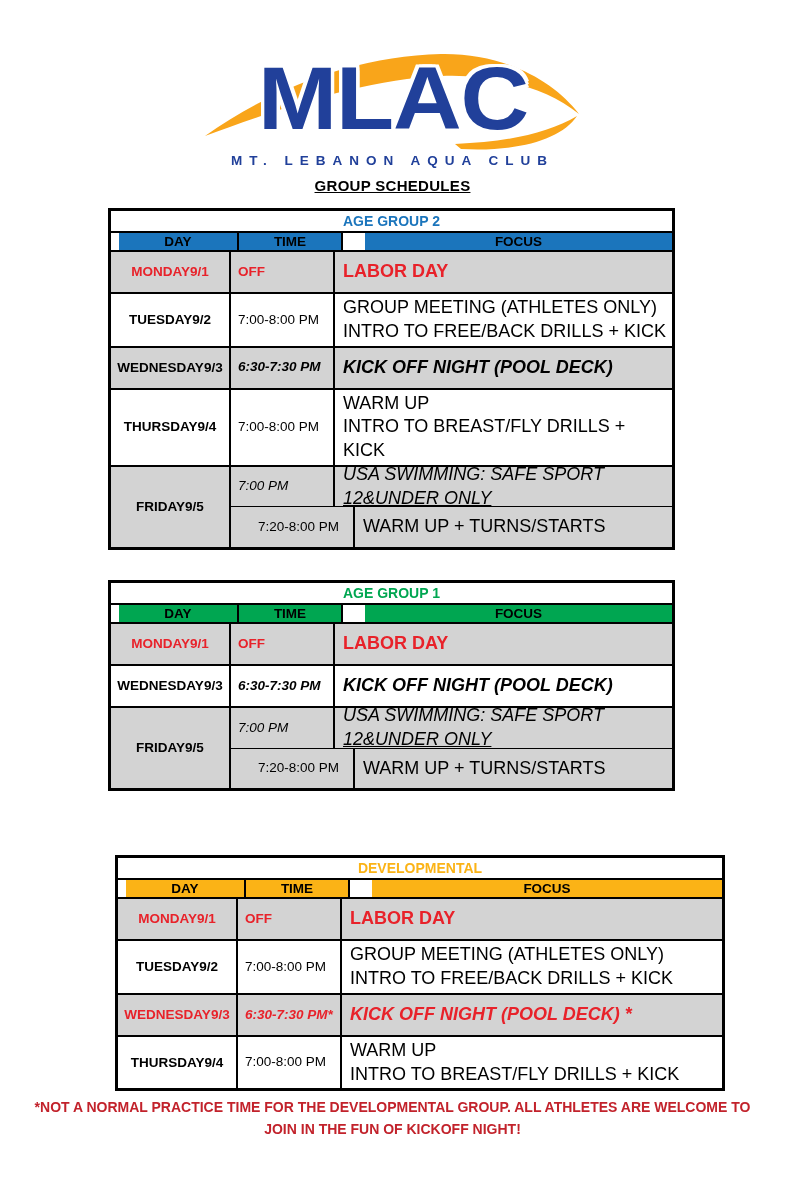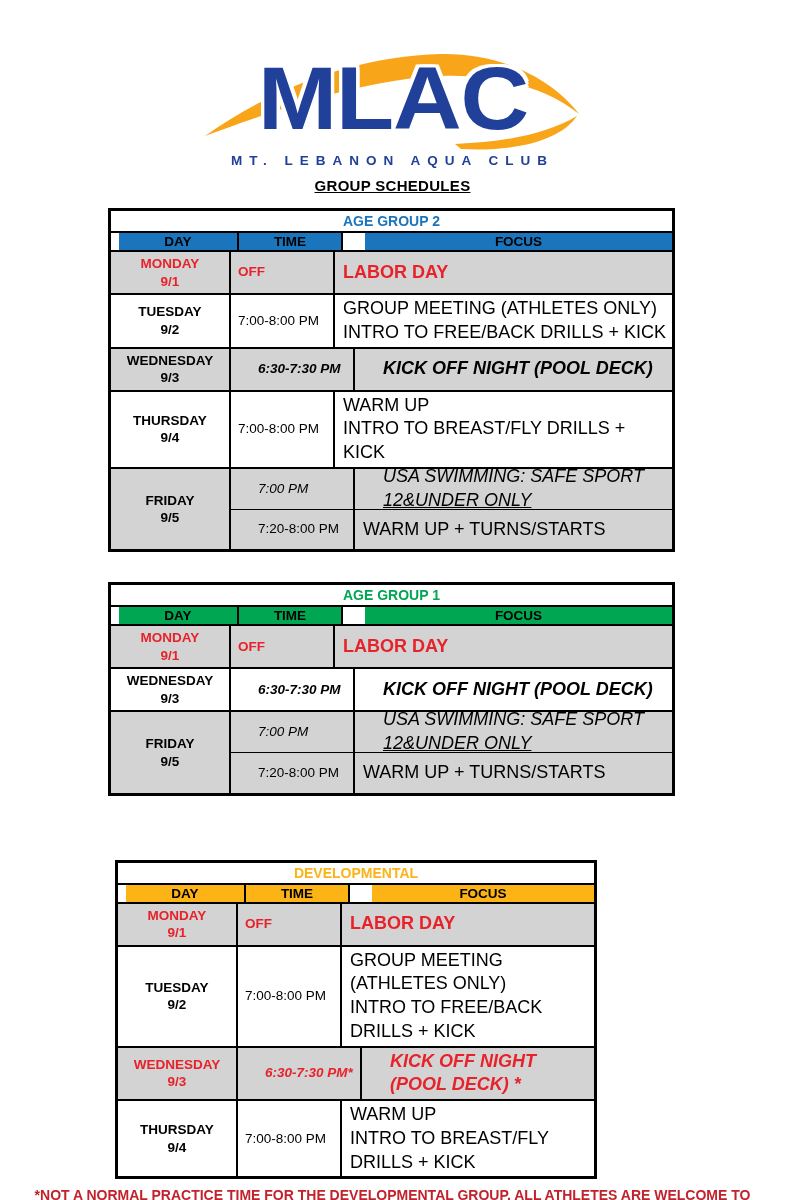--- a/index.html
+++ b/index.html
@@ -37,53 +37,53 @@
     text-decoration:underline;margin-top:9px;letter-spacing:0.3px;
   }
   .doc-dates{text-align:center;font-size:15px;font-weight:bold;margin-top:2px;}
   .doc-dates sup{font-size:9px;vertical-align:super;}
 
   
   .tbl{border:3px solid #000;background:#a16207;}
   .tbl-0,.tbl-1{width:567px;margin-left:108px;}
   .tbl-0{margin-top:14px;}
   .tbl-1{margin-top:30px;}
-  .tbl-2{width:482px;margin-left:115px;margin-top:64px;}
+  .tbl-2{width:610px;margin-left:115px;margin-top:64px;}
 
   .tbl-title{
     height:22px;display:flex;align-items:center;justify-content:center;
     font-size:14px;font-weight:bold;border-bottom:2.5px solid #000;background:#fff;
   }
   .tbl-row{display:flex;border-bottom:2.5px solid #000;background:#fff;}
   .tbl .tbl-row:last-child{border-bottom:none;}
   .tbl-row.shaded{background:var(--shaded);}
   .tbl-head{height:19px;font-weight:bold;font-size:13.5px;padding-left:8px;}
   .tbl-head .hcell{display:flex;align-items:center;justify-content:center;color:#000;}
   .hcell-day{width:120px;border-right:2.5px solid #000;}
   .hcell-time{width:104px;border-right:2.5px solid #000;}
   .hcell-focus{flex:1;margin-left:22px;}
 
   .cell-day{
     width:120px;border-right:2.5px solid #000;
-    display:flex;flex-direction:column;align-items:center;justify-content:center;
+    display:flex;flex-direction:row;align-items:center;justify-content:center;
     text-align:center;font-size:13.5px;font-weight:bold;line-height:1.3;padding:3px 2px;
   }
   .entries{flex:1;display:flex;flex-direction:column;min-height:40px;}
   .entry{flex:1;display:flex;min-height:19px;}
   .entry + .entry{border-top:1.5px solid #000;padding-left:20px;}
   .cell-time{
     width:104px;border-right:2.5px solid #000;
     display:flex;align-items:center;font-size:13.5px;padding:2px 2px 2px 7px;line-height:1.2;
   }
   .cell-focus{
     flex:1;display:flex;flex-direction:column;justify-content:center;
     font-size:18px;padding:2px 4px 2px 8px;line-height:1.32;
   }
   .bold{font-weight:bold;}
-  .italic{font-style:italic;margin-left:20px;}
+  .italic{font-style:italic;}
   .red{color:var(--table-red);}
   .underline{text-decoration:underline;}
 
   
   .footnote{
     margin:6px auto 0;width:724px;text-align:center;
     color:var(--footnote-red);font-size:14px;font-weight:bold;line-height:1.55;
   }
 </style>
 </head>

